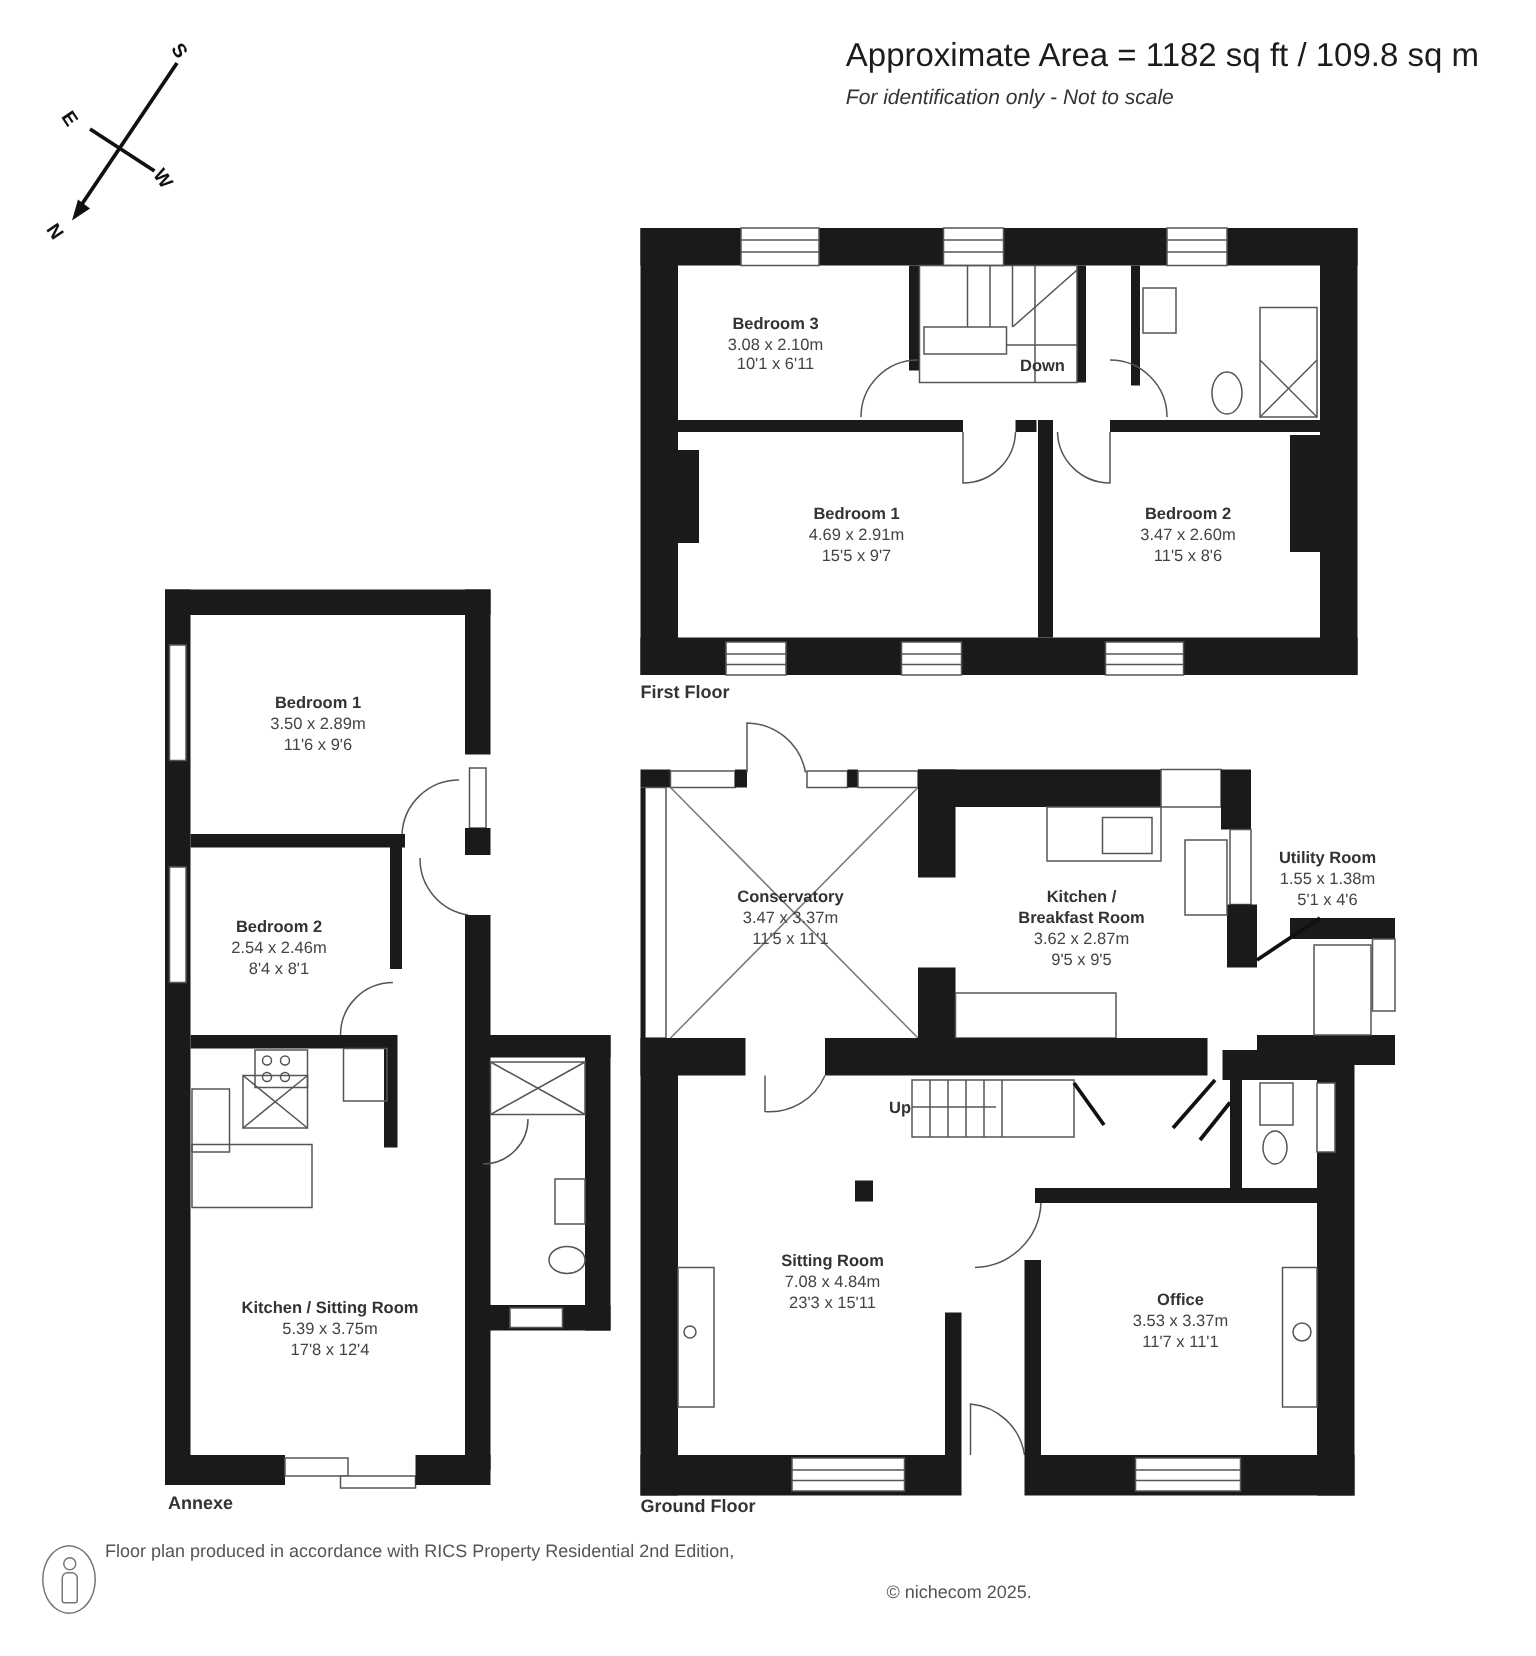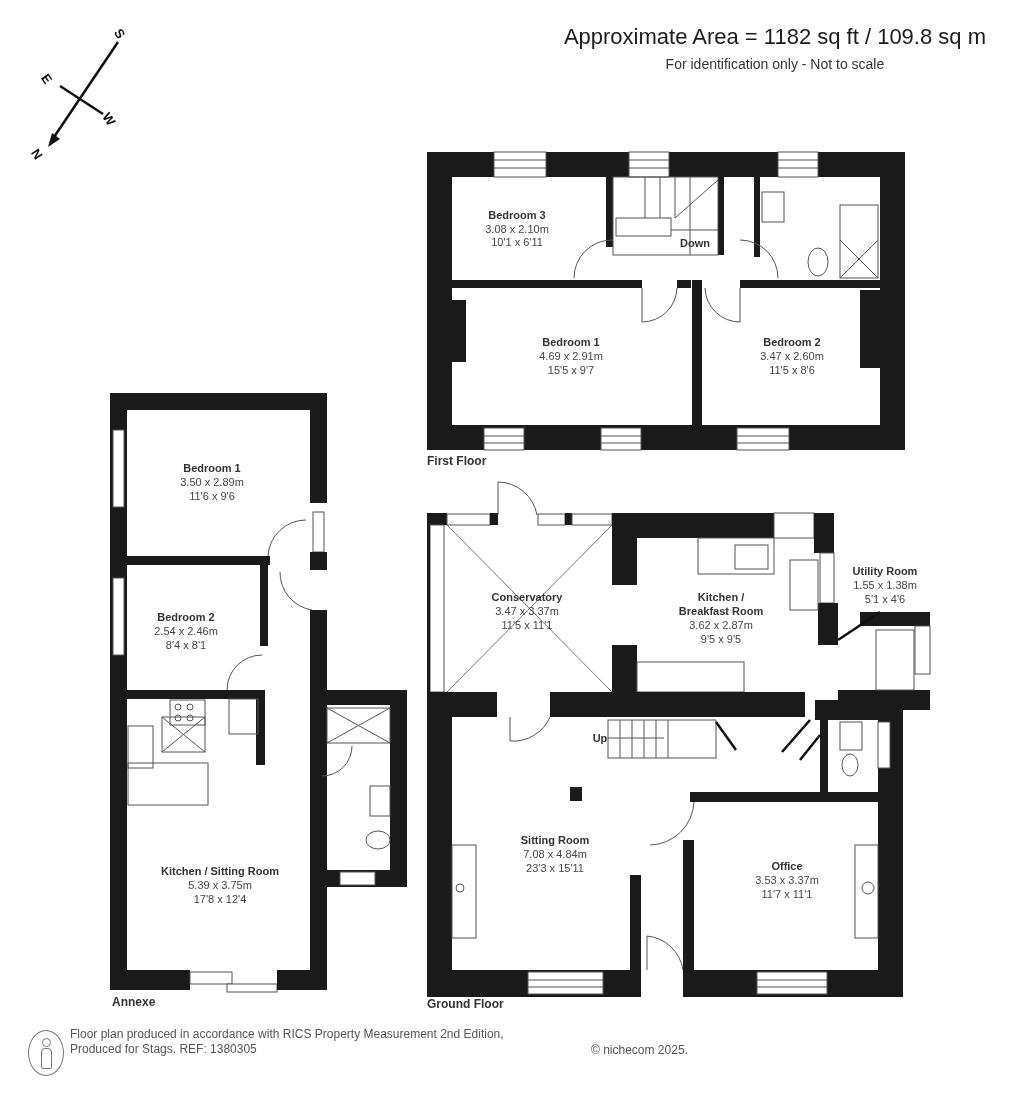--- a/index.html
+++ b/index.html
@@ -1,30 +1,30 @@
 <!DOCTYPE html>
 <html><head>
 <meta charset="utf-8">
 <style>
   html, body { margin:0; padding:0; background:#ffffff; }
   body { width:1024px; height:1104px; position:relative; overflow:hidden;
          font-family:"Liberation Sans", sans-serif; color:#222; }
-  .areas { position:absolute; right:38px; top:22px; text-align:center; }
+  .areas { position:absolute; right:38px; top:22px; text-align:left; }
   .areas .big { font-size:22px; line-height:29px; color:#1c1c1c; }
-  .areas .small { font-size:14px; color:#333; margin-top:5px; }
+  .areas .small { font-size:14px; color:#333; margin-top:5px;font-style:italic; }
   svg.plan { position:absolute; left:0; top:0; }
   .wall { fill:#1a1a1a; }
   .thin { fill:none; stroke:#555; stroke-width:1; }
   .win { fill:#fff; stroke:#555; stroke-width:1; }
   .rm-name { font-family:"Liberation Sans", sans-serif; font-weight:bold; font-size:11px; fill:#333; text-anchor:middle; }
   .rm-dim { font-family:"Liberation Sans", sans-serif; font-size:11px; fill:#444; text-anchor:middle; }
   .floor-label { font-family:"Liberation Sans", sans-serif; font-weight:bold; font-size:12px; fill:#333; }
   .compass-txt { font-family:"Liberation Sans", sans-serif; font-weight:bold; font-size:13px; fill:#111; }
   .footer { position:absolute; left:70px; top:1027px; font-size:12px; line-height:15px; color:#555; }
-  .footer .copy { position:absolute; left:521px; top:16px; white-space:nowrap; }
+  .footer .copy { position:absolute; left:521px; top:27px; white-space:nowrap; }
   .footer-icon { position:absolute; left:28px; top:1030px; width:34px; height:44px; border:1.5px solid #777; border-radius:50%; }
   .footer-icon::before { content:""; position:absolute; left:13px; top:7px; width:7px; height:7px; border:1.3px solid #777; border-radius:50%; }
   .footer-icon::after { content:""; position:absolute; left:12px; top:17px; width:9px; height:19px; border:1.3px solid #777; border-radius:4px 4px 2px 2px; }
 </style>
 </head>
 <body>
 
 <div class="areas">
   <div class="big">Approximate Area = 1182 sq ft / 109.8 sq m</div>
   <div class="small">For identification only - Not to scale</div>
@@ -283,16 +283,15 @@
       <text class="rm-name" x="220" y="875">Kitchen / Sitting Room</text>
       <text class="rm-dim" x="220" y="889">5.39 x 3.75m</text>
       <text class="rm-dim" x="220" y="903">17'8 x 12'4</text>
     </g>
     <text class="floor-label" x="112" y="1006">Annexe</text>
   </g>
 </svg>
 
 <div class="footer-icon"></div>
 <div class="footer">
-  <div>Floor plan produced in accordance with RICS Property Measurement 2nd Edition,</div>
-  <div>Produced for Stags.   REF: 1380305</div>
+  <div>Floor plan produced in accordance with RICS Property Residential 2nd Edition,</div>
   <span class="copy">© nichecom 2025.</span>
 </div>
 
 </body></html>

